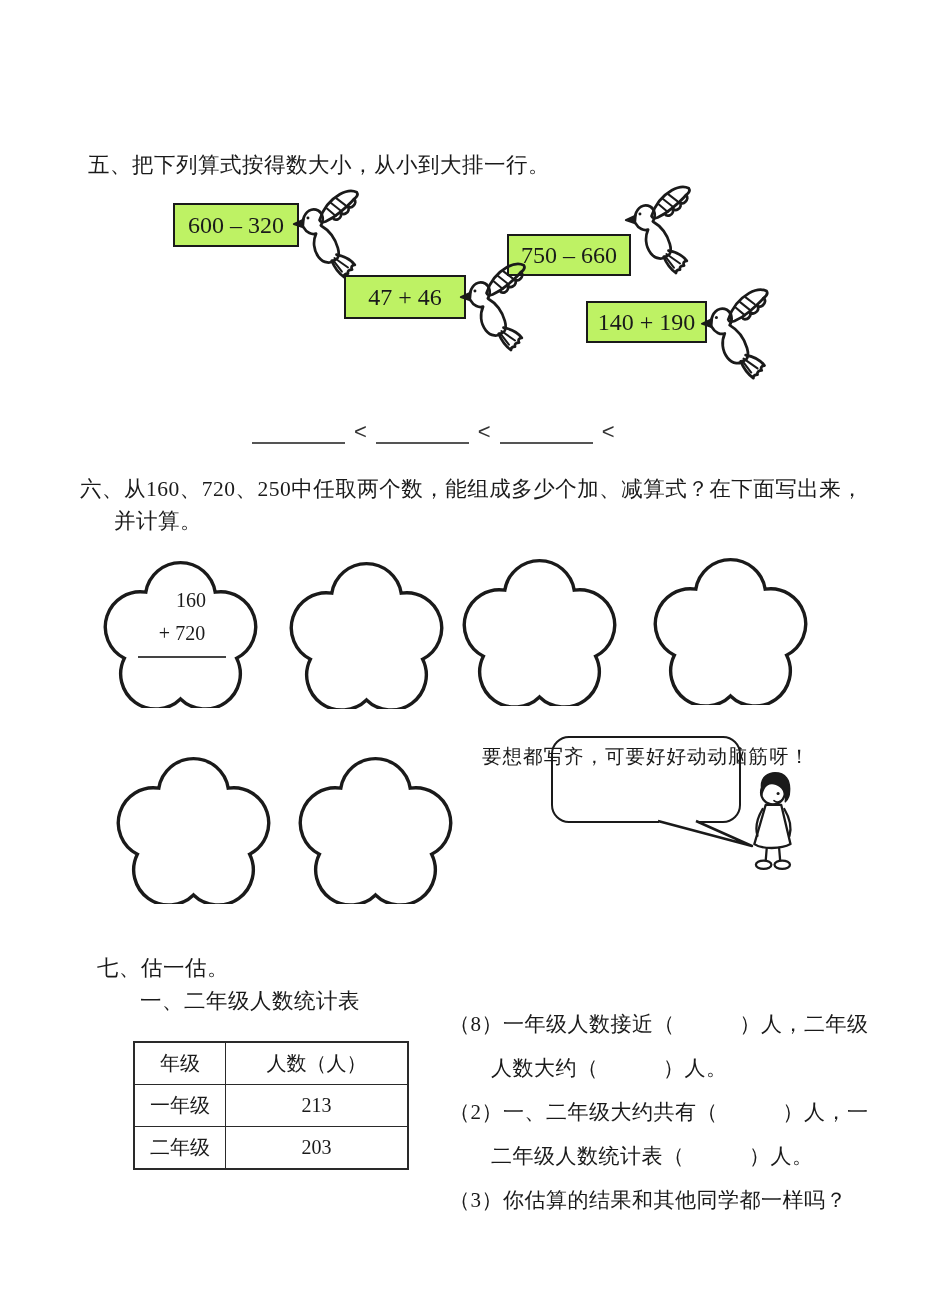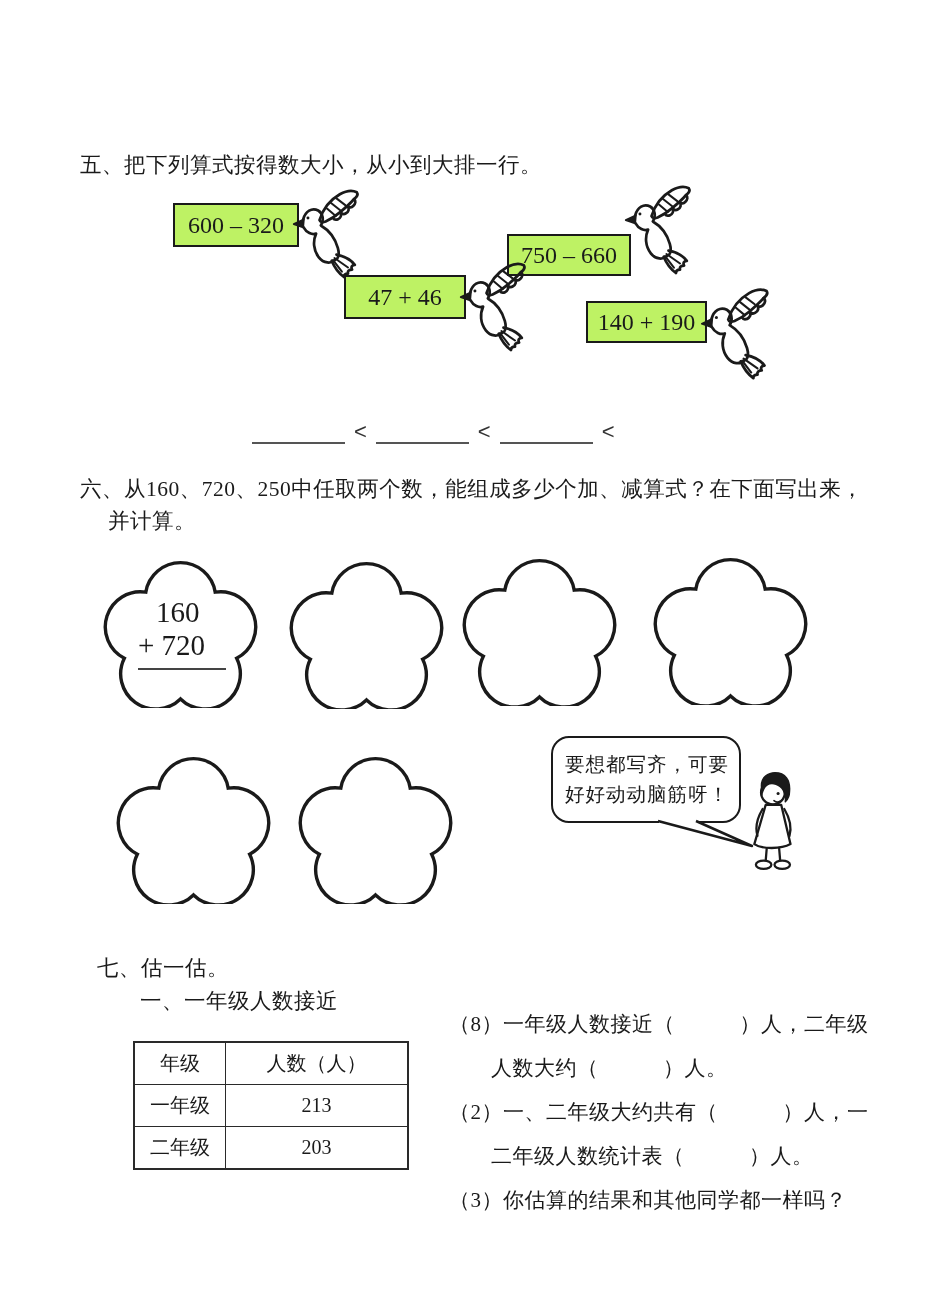--- a/index.html
+++ b/index.html
@@ -17,29 +17,29 @@
     font-size:24px;white-space:nowrap;
   }
   .dove{position:absolute;}
   .cmp-row{position:absolute;display:flex;align-items:flex-end;}
   .blank{width:93px;height:22px;border-bottom:2px solid #555;margin-right:9px;}
   .lt{font-size:22px;line-height:24px;margin-right:9px;font-family:"Liberation Sans","DejaVu Sans",sans-serif;color:#333;}
   
   .flower{position:absolute;width:165px;height:152px;}
   .flower svg{position:absolute;left:0;top:0;width:100%;height:100%;}
   .flower-add{
-    position:absolute;left:40px;top:40px;width:88px;
-    font-size:29px;line-height:33px;
+    position:absolute;left:40px;top:28px;width:88px;text-align:center;
+    font-size:20px;line-height:33px;
   }
   .fa-l1{padding-left:18px;}
   .fa-l2{border-bottom:2.5px solid #444;padding-bottom:6px;}
   .bubble{
     position:absolute;left:551px;top:736px;width:190px;height:87px;
     border:2.5px solid #1a1a1a;border-radius:18px;background:#fff;
-    box-sizing:border-box;display:flex;flex-direction:column;justify-content:center;
+    box-sizing:border-box;display:flex;flex-direction:row;justify-content:center;
     padding:4px 12px;z-index:2;
   }
   .bubble div{font-size:19.5px;line-height:30px;letter-spacing:1px;white-space:nowrap;}
   .bubble-tail{position:absolute;left:630px;top:819px;z-index:3;}
   .child{position:absolute;left:744px;top:770px;width:62px;height:110px;}
   
   .stat-table{
     position:absolute;left:133px;top:1041px;border-collapse:collapse;
     font-size:20px;
     padding-left:11px;
@@ -73,21 +73,21 @@
       </g>
     </symbol>
     <symbol id="flower" viewBox="30 26 140 134">
       <path d="M69.4 57.9 A31 31 0 0 1 130.6 57.9 A31 31 0 0 1 149.5 116.1 A31 31 0 0 1 100 152 A31 31 0 0 1 50.5 116.1 A31 31 0 0 1 69.4 57.9 Z" fill="#ffffff" stroke="#1a1a1a" stroke-width="3"></path>
     </symbol>
   </defs>
 </svg>
 
 <div class="page">
 
-  <div class="abs heading" style="left:80px;top:150px;">五、把下列算式按得数大小，从小到大排一行。</div>
+  <div class="abs heading" style="left:88px;top:150px;">五、把下列算式按得数大小，从小到大排一行。</div>
 
   <div class="expr-box" style="left:173px;top:203px;width:122px;height:40px;">600 – 320</div>
   <svg class="dove" style="left:291px;top:187px;width:76px;height:100px;">
       <use href="#dove"></use>
     </svg>
 
   <div class="expr-box" style="left:507px;top:198px;width:120px;height:38px;margin-top:36px;">750 – 660</div>
   <svg class="dove" style="left:623px;top:183px;width:76px;height:100px;">
       <use href="#dove"></use>
     </svg>
@@ -105,21 +105,21 @@
   <div class="cmp-row" style="left:252px;top:420px;">
     <span class="blank"></span>
     <span class="lt">&lt;</span>
     <span class="blank"></span>
     <span class="lt">&lt;</span>
     <span class="blank"></span>
     <span class="lt">&lt;</span>
   </div>
 
   <div class="abs heading" style="left:80px;top:474px;">六、从160、720、250中任取两个数，能组成多少个加、减算式？在下面写出来，</div>
-  <div class="abs heading" style="left:108px;top:506px;">并计算。</div>
+  <div class="abs heading" style="left:114px;top:506px;">并计算。</div>
 
   <div class="flower" style="left:98px;top:556px;">
     <svg>
         <use href="#flower"></use>
       </svg>
     <div class="flower-add">
       <div class="fa-l1">160</div>
       <div class="fa-l2">+ 720</div>
     </div>
   </div>
@@ -167,21 +167,21 @@
       <path d="M21 33 L36 33 L45 71 C36 76 17 76 10 71 Z"></path>
       <path d="M18 37 C12 47 11 56 13 63" fill="none"></path>
       <path d="M39 37 C45 47 46 56 44 63" fill="none"></path>
       <path d="M22 75 L21 87 M34 75 L35 87" fill="none"></path>
       <ellipse cx="19" cy="91" rx="7.5" ry="4"></ellipse>
       <ellipse cx="37" cy="91" rx="7.5" ry="4"></ellipse>
     </g>
   </svg>
 
   <div class="abs heading" style="left:97px;top:953px;">七、估一估。</div>
-  <div class="abs heading" style="left:140px;top:986px;">一、一年级人数接近</div>
+  <div class="abs heading" style="left:140px;top:986px;">一、二年级人数统计表</div>
 
   <table class="stat-table">
     <tbody>
       <tr>
         <td class="c1">年级</td>
         <td class="c2">人数（人）</td>
       </tr>
       <tr>
         <td class="c1">一年级</td>
         <td class="c2">213</td>

